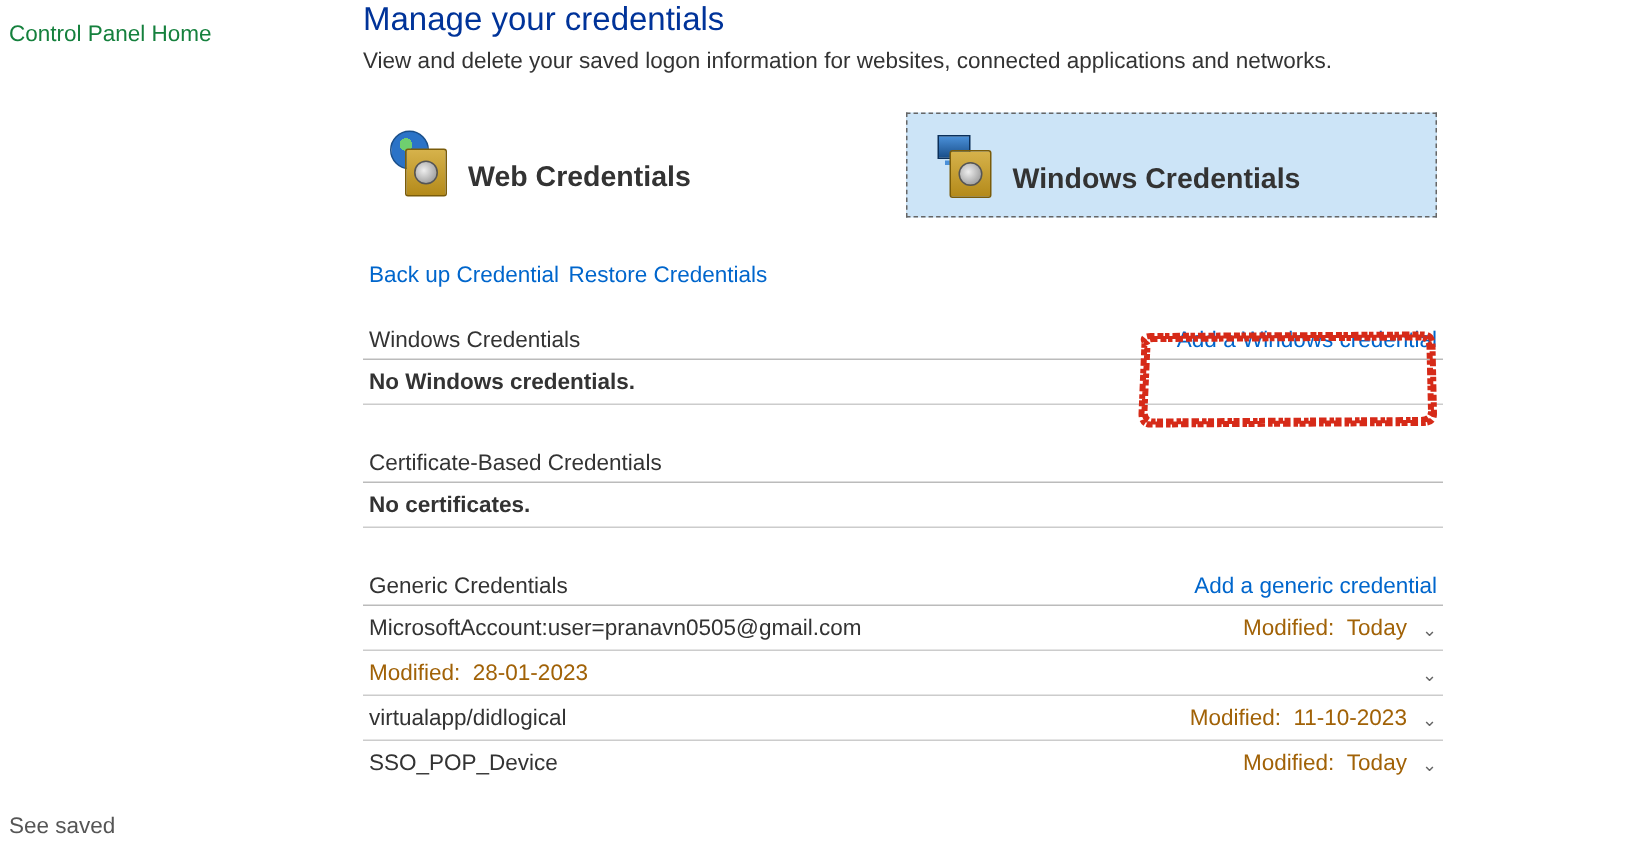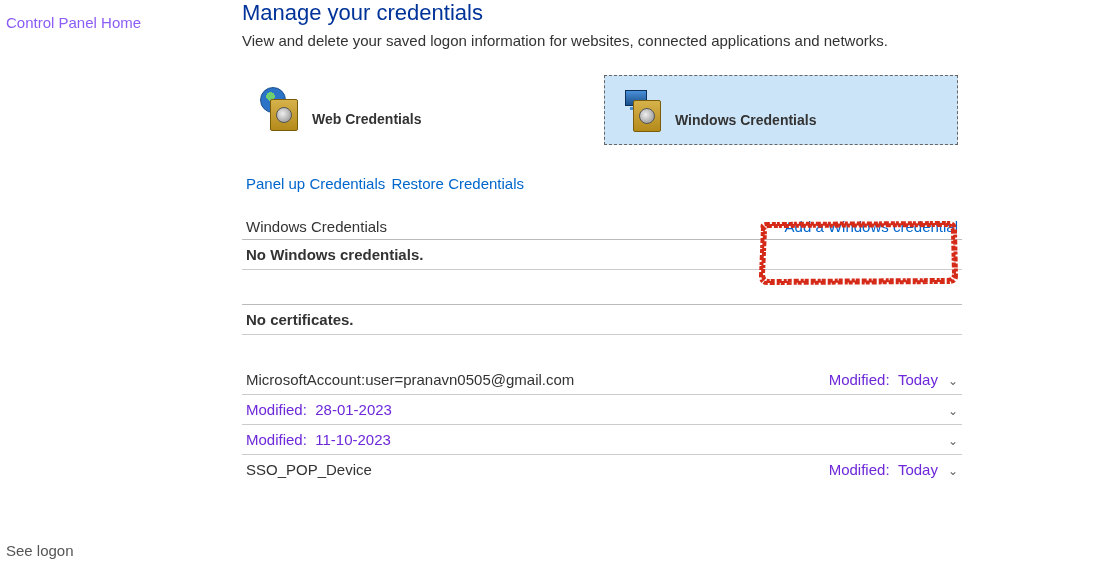--- a/index.html
+++ b/index.html
@@ -1,53 +1,53 @@
 <!DOCTYPE html>
 <html><head>
 <meta charset="utf-8">
 <style>
   html,body{margin:0;padding:0;font-family:"Segoe UI",Arial,sans-serif;font-size:15px;color:#333;background:#fff;}
   body{width:1099px;height:569px;position:relative;}
   .sidebar{position:absolute;left:0;top:0;width:220px;padding:14px 0 0 6px;}
-  .home-link{color:#8b5cf6;font-size:15px;}
+  .home-link{color:#15803d;font-size:15px;}
   .see-also{position:absolute;left:6px;bottom:10px;color:#555;font-size:15px;}
   .main{position:absolute;left:242px;top:0;width:720px;}
   .page-title{color:#003399;font-size:22px;font-weight:400;margin:0 0 6px 0;}
   .page-subtitle{color:#333;margin:0 0 26px 0;font-size:15px;}
   .tiles{display:flex;gap:0;margin-bottom:30px;}
   .tile{display:flex;align-items:center;padding:8px 16px;width:320px;height:52px;cursor:pointer;}
   .tile.selected{background:#cce4f7;border:1px dashed #666;}
-  .tile-label{font-weight:700;margin-left:10px;font-size:14px;margin-top:20px;}
+  .tile-label{font-weight:700;margin-left:10px;font-size:19px;margin-top:20px;}
   .icon-wrap{width:44px;height:44px;position:relative;}
   .safe-base{width:26px;height:30px;background:linear-gradient(#d6b24b,#b48a1a);border:1px solid #7a5c0a;border-radius:2px;position:absolute;bottom:0;right:4px;display:flex;align-items:center;justify-content:center;}
   .safe-dial{width:14px;height:14px;border-radius:50%;background:radial-gradient(circle at 40% 40%,#eee,#888);border:1px solid #555;}
   .globe{width:24px;height:24px;border-radius:50%;background:radial-gradient(circle at 40% 35%,#6fcf6f 0 20%,#2b73c7 20% 100%);border:1px solid #1a4f8a;position:absolute;top:0;left:2px;}
   .monitor{width:20px;height:14px;background:linear-gradient(#4a90d9,#1a4f8a);border:1px solid #0a2f5a;position:absolute;top:2px;left:4px;}
   .monitor::after{content:"";position:absolute;width:10px;height:3px;background:#4a90d9;left:4px;bottom:-5px;}
   .action-links{margin:0 0 26px 4px;}
   .link{color:#0066cc;cursor:pointer;font-size:15px;}
   .action-links .link+.link{margin-left:2px;}
   .section{margin-bottom:30px;}
   .section-head{display:flex;justify-content:space-between;align-items:flex-end;border-bottom:1px solid #bbb;padding:0 4px 4px 4px;}
   .section-title{font-size:15px;}
   .empty-row{padding:6px 4px;border-bottom:1px solid #ccc;font-size:15px;font-weight:bold;}
   .item-row{display:flex;align-items:flex-end;justify-content:space-between;border-bottom:1px solid #ccc;padding:6px 4px;cursor:pointer;}
   .item-name{flex:1;font-size:15px;}
-  .item-meta{color:#6d28d9;font-size:15px;margin-right:10px;white-space:nowrap;}
+  .item-meta{color:#a16207;font-size:15px;margin-right:10px;white-space:nowrap;}
   .chev{color:#666;font-size:12px;}
   .annot-wrap{position:absolute;left:757px;top:220px;width:202px;height:66px;pointer-events:none;}
   .annot-wrap svg{width:100%;height:100%;}
 </style>
 </head>
 <body>
 
 <div class="sidebar">
   <div class="home-link">Control Panel Home</div>
 </div>
-<div class="see-also">See logon</div>
+<div class="see-also">See saved</div>
 
 <div class="main">
   <h1 class="page-title">Manage your credentials</h1>
   <p class="page-subtitle">View and delete your saved logon information for websites, connected applications and networks.</p>
 
   <div class="tiles">
     <div class="tile">
       <span class="icon-wrap">
         <span class="globe"></span>
           <span class="safe-base">
@@ -61,49 +61,55 @@
         <span class="monitor"></span>
           <span class="safe-base">
             <span class="safe-dial"></span>
           </span>
       </span>
       <span class="tile-label">Windows Credentials</span>
     </div>
   </div>
 
   <div class="action-links">
-    <span class="link">Panel up Credentials</span>
+    <span class="link">Back up Credential</span>
     <span class="link">Restore Credentials</span>
   </div>
 
   <div class="section">
     <div class="section-head">
       <span class="section-title">Windows Credentials</span>
       <span class="link">Add a Windows credential</span>
     </div>
     <div class="empty-row">No Windows credentials.</div>
   </div>
 
   <div class="section">
     <div class="section-head">
+      <span class="section-title">Certificate-Based Credentials</span>
     </div>
     <div class="empty-row">No certificates.</div>
   </div>
 
   <div class="section" style="margin-bottom:0;">
+    <div class="section-head">
+      <span class="section-title">Generic Credentials</span>
+      <span class="link">Add a generic credential</span>
+    </div>
     <div class="item-row">
       <span class="item-name">MicrosoftAccount:user=pranavn0505@gmail.com</span>
       <span class="item-meta"><span>Modified:</span>&nbsp;&nbsp;<span>Today</span></span>
       <span class="chev">⌄</span>
     </div>
     <div class="item-row">
       <span class="item-meta"><span>Modified:</span>&nbsp;&nbsp;<span>28-01-2023</span></span>
       <span class="chev">⌄</span>
     </div>
     <div class="item-row">
+      <span class="item-name">virtualapp/didlogical</span>
       <span class="item-meta"><span>Modified:</span>&nbsp;&nbsp;<span>11-10-2023</span></span>
       <span class="chev">⌄</span>
     </div>
     <div class="item-row" style="border-bottom:none;">
       <span class="item-name">SSO_POP_Device</span>
       <span class="item-meta"><span>Modified:</span>&nbsp;&nbsp;<span>Today</span></span>
       <span class="chev">⌄</span>
     </div>
   </div>
 </div>

